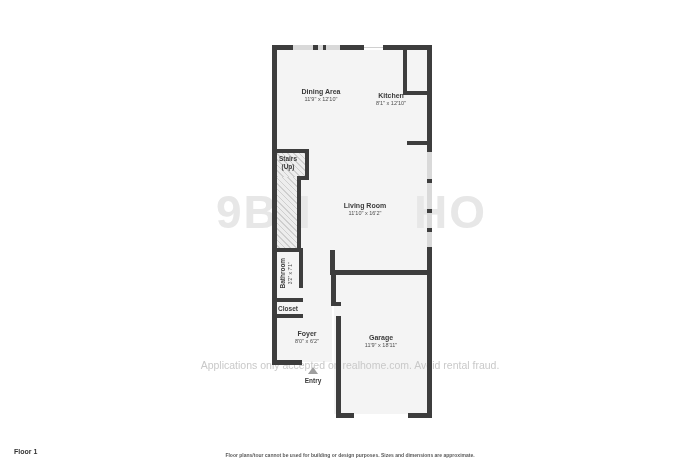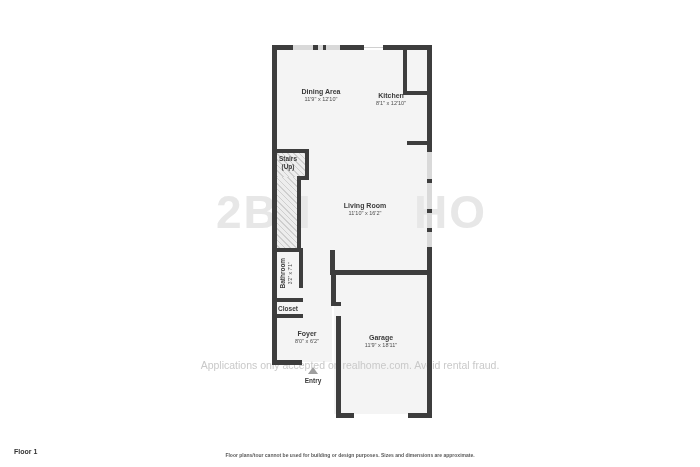--- a/index.html
+++ b/index.html
@@ -32,21 +32,21 @@
   .floor-label{position:absolute;left:14px;top:448px;font-size:7px;font-weight:bold;
                color:#333333;z-index:6;}
   .disclaimer{position:absolute;left:150px;top:452px;width:400px;text-align:center;
               font-size:5px;font-weight:bold;color:#5a5a5a;z-index:6;}
 </style>
 </head>
 <body>
 
 <div class="canvas">
 
-  <span class="logo-frag" style="left:216px;">2B</span>
+  <span class="logo-frag" style="left:216px;">9B</span>
   <span class="logo-frag" style="left:298px;">I</span>
   <span class="logo-frag" style="left:414px;">HO</span>
 
   <div class="fill" style="left:277px;top:50px;width:150px;height:222px;"></div>
   <div class="fill" style="left:277px;top:272px;width:55px;height:90px;"></div>
   <div class="fill" style="left:334px;top:274px;width:93px;height:140px;"></div>
 
   <div class="hatch" style="left:277px;top:153px;width:28px;height:24px;"></div>
   <div class="hatch" style="left:277px;top:177px;width:20px;height:75px;"></div>
 

